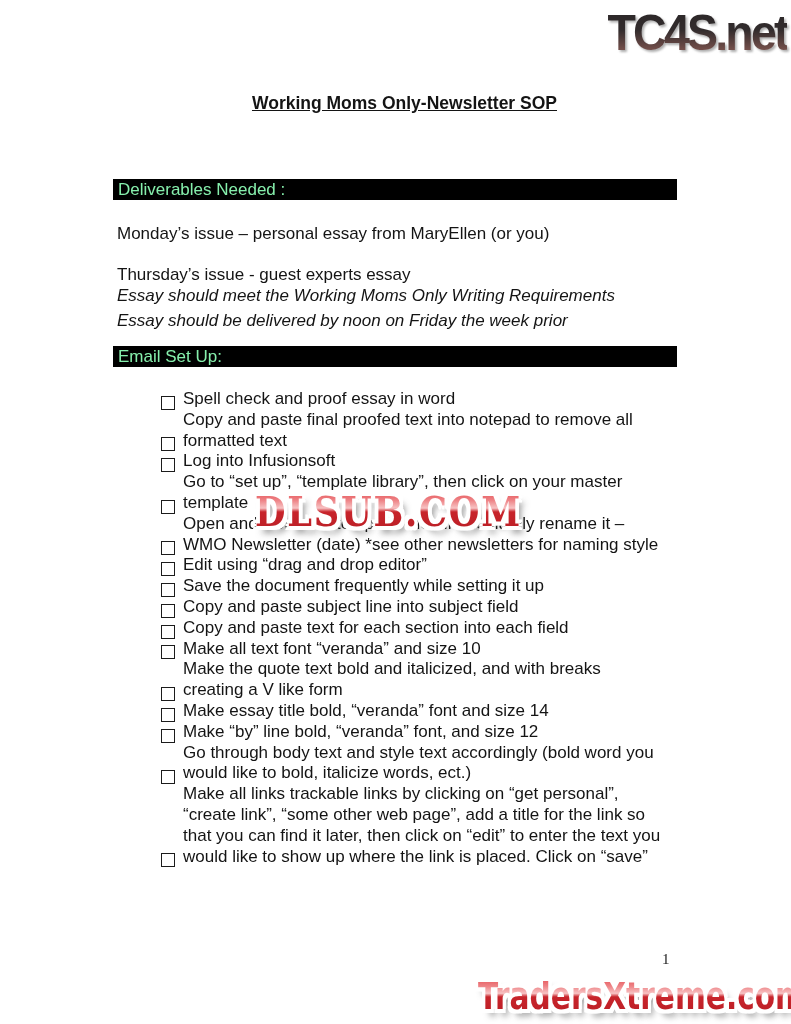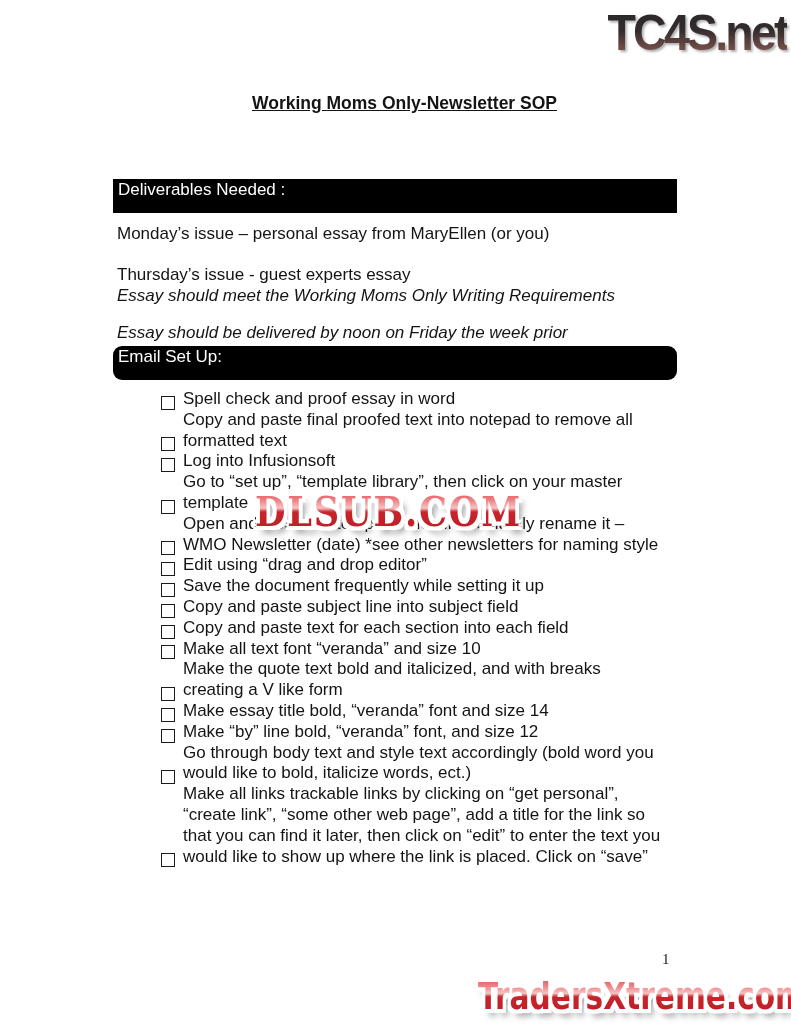--- a/index.html
+++ b/index.html
@@ -27,38 +27,38 @@
   
   .doc-title {
     position:absolute; top:93px; left:0; width:100%;
     text-align:center; font-size:17.5px; font-weight:bold;
     text-decoration:underline;
     margin-left:9px;
   }
 
   
   .section-bar {
-    position:absolute; left:113px; width:564px; height:34px;
-    background:#000000; color:#ffffff;
+    position:absolute; left:113px; width:564px; height:21px;
+    background:#000000; color:#86efac;
     font-size:17px; line-height:21px; padding-left:5px;
     box-sizing:border-box;
   }
   .bar-deliverables { top:179px; }
-  .bar-email { top:346px;border-radius:9px; }
+  .bar-email { top:346px; }
 
   
   .body-line {
     position:absolute; left:117px; width:560px;
     font-size:17px; line-height:21px; white-space:nowrap;
   }
   .italic { font-style:italic; }
   .l-monday   { top:223px; }
   .l-thursday { top:264px; }
   .l-note1    { top:285px; }
-  .l-note2    { top:310px;margin-top:12px; }
+  .l-note2    { top:310px; }
 
   
   .checklist {
     position:absolute; left:141px; top:389px; width:540px;
     list-style:none; margin:0; padding:0;
     font-size:17px; line-height:20.8px;
   }
   .checklist li { display:flex; align-items:flex-end;margin-left:20px; }
   .cb {
     flex:0 0 auto; width:12px; height:12px;

